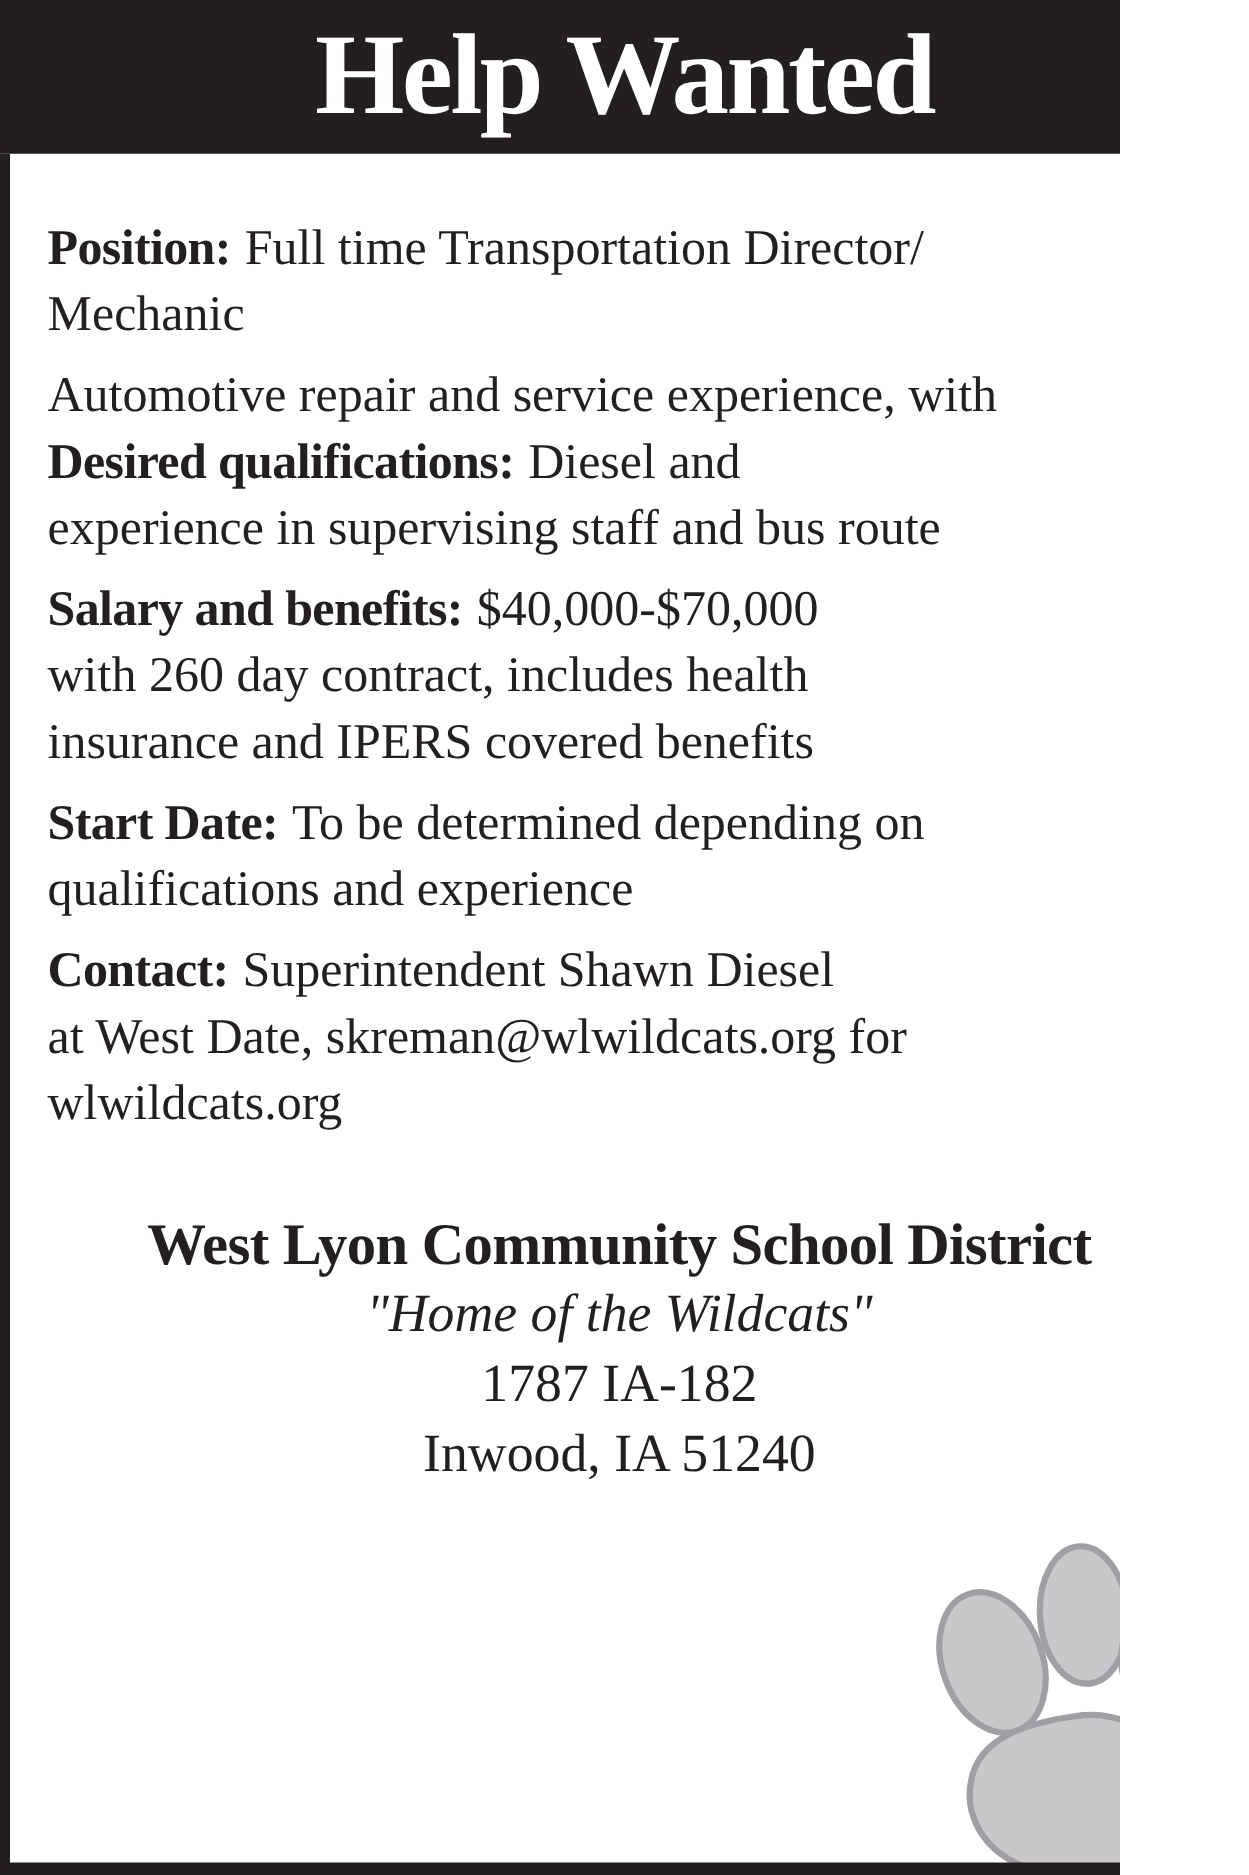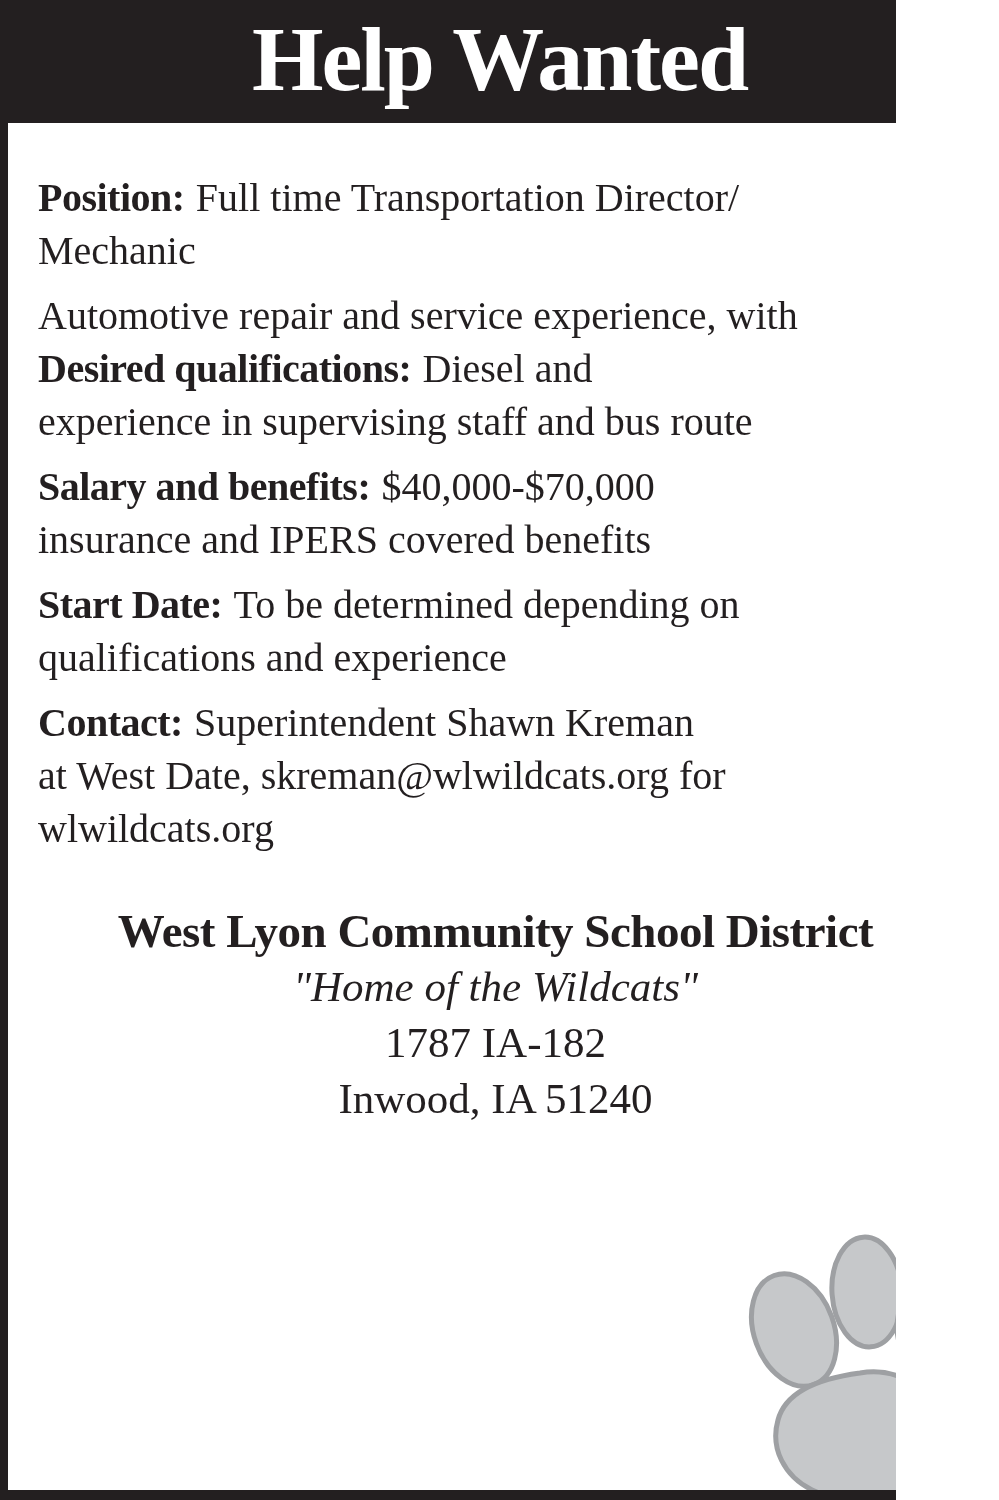--- a/index.html
+++ b/index.html
@@ -67,21 +67,21 @@
     margin: 0 0 12px 0;
   }
   .para .line { white-space: nowrap; }
   .para .label {
     font-weight: 700;
     margin-right: 0.28em;
     letter-spacing: -0.5px;
   }
   
   .footer {
-    margin-top: 48px;
+    margin-top: 60px;
     text-align: center;
     font-size: 43px;
     line-height: 56px;
   }
   .footer .district {
     font-size: 47px;
     font-weight: 700;
     letter-spacing: -0.5px;
   }
   .footer .tagline { font-style: italic; }
@@ -129,30 +129,31 @@
     </div>
 
     <div class="para">
       <div class="line">Automotive repair and service experience, with</div>
       <div class="line"><span class="label">Desired qualifications:</span><span>Diesel and</span></div>
       <div class="line">experience in supervising staff and bus route</div>
     </div>
 
     <div class="para">
       <div class="line"><span class="label">Salary and benefits:</span><span>$40,000-$70,000</span></div>
+      <div class="line">with 260 day contract, includes health</div>
       <div class="line">insurance and IPERS covered benefits</div>
     </div>
 
     <div class="para">
       <div class="line"><span class="label">Start Date:</span><span>To be determined depending on</span></div>
       <div class="line">qualifications and experience</div>
     </div>
 
     <div class="para">
-      <div class="line"><span class="label">Contact:</span><span>Superintendent Shawn Kreman</span></div>
+      <div class="line"><span class="label">Contact:</span><span>Superintendent Shawn Diesel</span></div>
       <div class="line">at West Date, skreman@wlwildcats.org for</div>
       <div class="line">wlwildcats.org</div>
     </div>
 
     <div class="footer">
       <div class="district">West Lyon Community School District</div>
       <div class="tagline">"Home of the Wildcats"</div>
       <div>1787 IA-182</div>
       <div>Inwood, IA 51240</div>
     </div>

